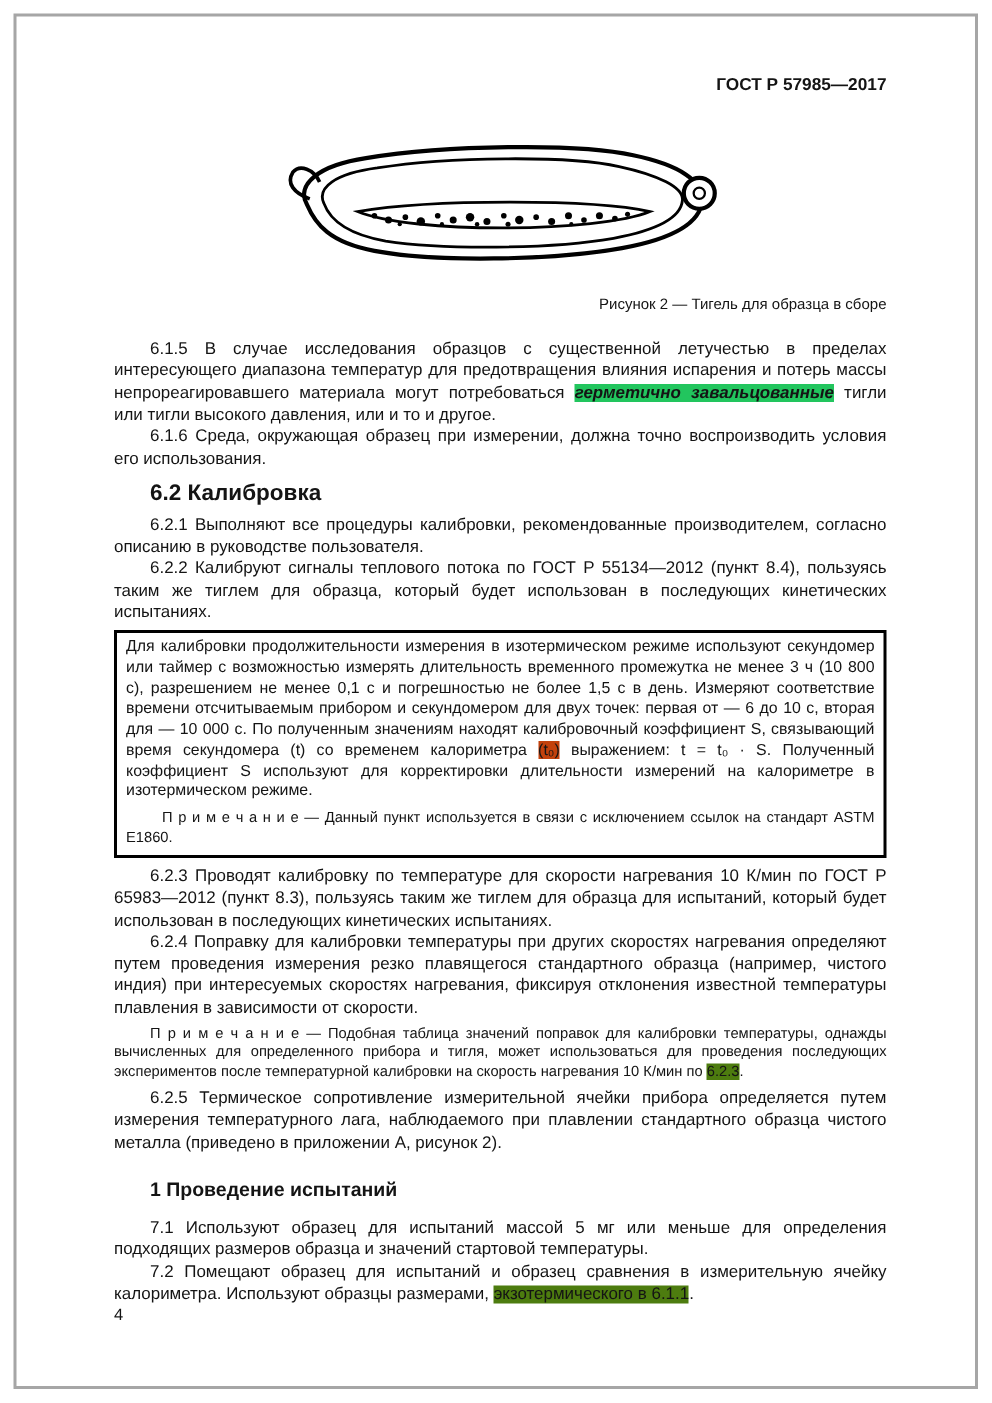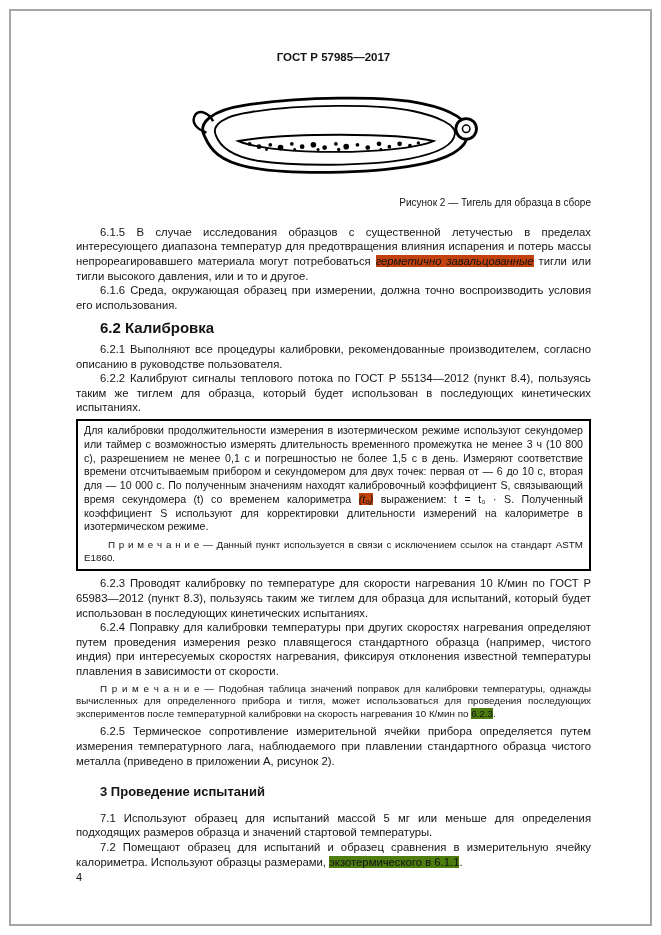--- a/index.html
+++ b/index.html
@@ -8,33 +8,33 @@
     position:relative; width:661px; height:935px; background:#ffffff;
     font-family:"Liberation Sans", sans-serif; color:#141414; overflow:hidden;
   }
   .edge-frame {
     position:absolute; inset:9px; border:2px solid #a6a6a6; pointer-events:none;
   }
   .content {
     position:absolute; left:76px; right:70px; top:50px;
     font-size:11.3px; line-height:14.6px; text-align:justify;
   }
-  .doc-header { font-weight:bold; font-size:11.5px; margin:0 0 14px 0; text-align:center; }
+  .doc-header { font-weight:bold; font-size:11.5px; margin:0 0 14px 0; text-align:right; }
   .figure-wrap { text-align:center; margin:2px 0 4px 0; }
   .figure-wrap svg { display:inline-block; }
   .figure-caption { text-align:right; font-size:10px; margin:2px 0 14px 0; }
   p { margin:0; text-indent:24px; }
   .h-sub { font-weight:bold; font-size:15px; margin:9px 0 6px 0; text-indent:24px; text-align:left; }
   .h-main { font-weight:bold; font-size:13px; margin:17px 0 11px 0; text-indent:24px; text-align:left; }
   .note { font-size:9.8px; line-height:12.6px; margin:4px 0 4px 0; }
   .calib-box { border:2px solid #000; padding:3px 6px 4px 6px; margin:4px 0 5px 0; }
   .calib-box .box-main { text-indent:0; font-size:10.6px; line-height:13.8px; }
   .calib-box .note { margin:5px 0 1px 0; }
-  .em-hl { font-style:italic; background:#c2410c; }
-  .hl-teal { background:#c2410c;font-style:italic; }
+  .em-hl { font-style:italic; background:#22c55e;font-weight:bold; }
+  .hl-teal { background:#c2410c; }
   .hl-link { background:#4d7c0f; cursor:pointer; }
   .page-number { position:absolute; left:76px; bottom:52px; font-size:11px; }
 </style>
 </head>
 <body>
 
 <div class="page">
   <div class="edge-frame"></div>
 
   <div class="content">
@@ -97,21 +97,21 @@
       <p class="note">П р и м е ч а н и е  —  Данный пункт используется в связи с исключением ссылок на стандарт ASTM E1860.</p>
     </div>
 
     <p>6.2.3 Проводят калибровку по температуре для скорости нагревания 10 К/мин по ГОСТ Р 65983—2012 (пункт 8.3), пользуясь таким же тиглем для образца для испытаний, который будет использован в последующих кинетических испытаниях.</p>
     <p>6.2.4 Поправку для калибровки температуры при других скоростях нагревания определяют путем проведения измерения резко плавящегося стандартного образца (например, чистого индия) при интересуемых скоростях нагревания, фиксируя отклонения известной температуры плавления в зависимости от скорости.</p>
 
     <p class="note"><span>П р и м е ч а н и е  —  Подобная таблица значений поправок для калибровки температуры, однажды вычисленных для определенного прибора и тигля, может использоваться для проведения последующих экспериментов после температурной калибровки на скорость нагревания 10 К/мин по </span><span class="hl-link">6.2.3</span><span>.</span></p>
 
     <p>6.2.5 Термическое сопротивление измерительной ячейки прибора определяется путем измерения температурного лага, наблюдаемого при плавлении стандартного образца чистого металла (приведено в приложении А, рисунок 2).</p>
 
-    <div class="h-main">3 Проведение испытаний</div>
+    <div class="h-main">1 Проведение испытаний</div>
 
     <p>7.1 Используют образец для испытаний массой 5 мг или меньше для определения подходящих размеров образца и значений стартовой температуры.</p>
 
     <p><span>7.2 Помещают образец для испытаний и образец сравнения в измерительную ячейку калориметра. Используют образцы размерами, </span><span class="hl-link">экзотермического в 6.1.1</span><span>.</span></p>
 
 
   </div>
 
   <div class="page-number">4</div>
 </div>

